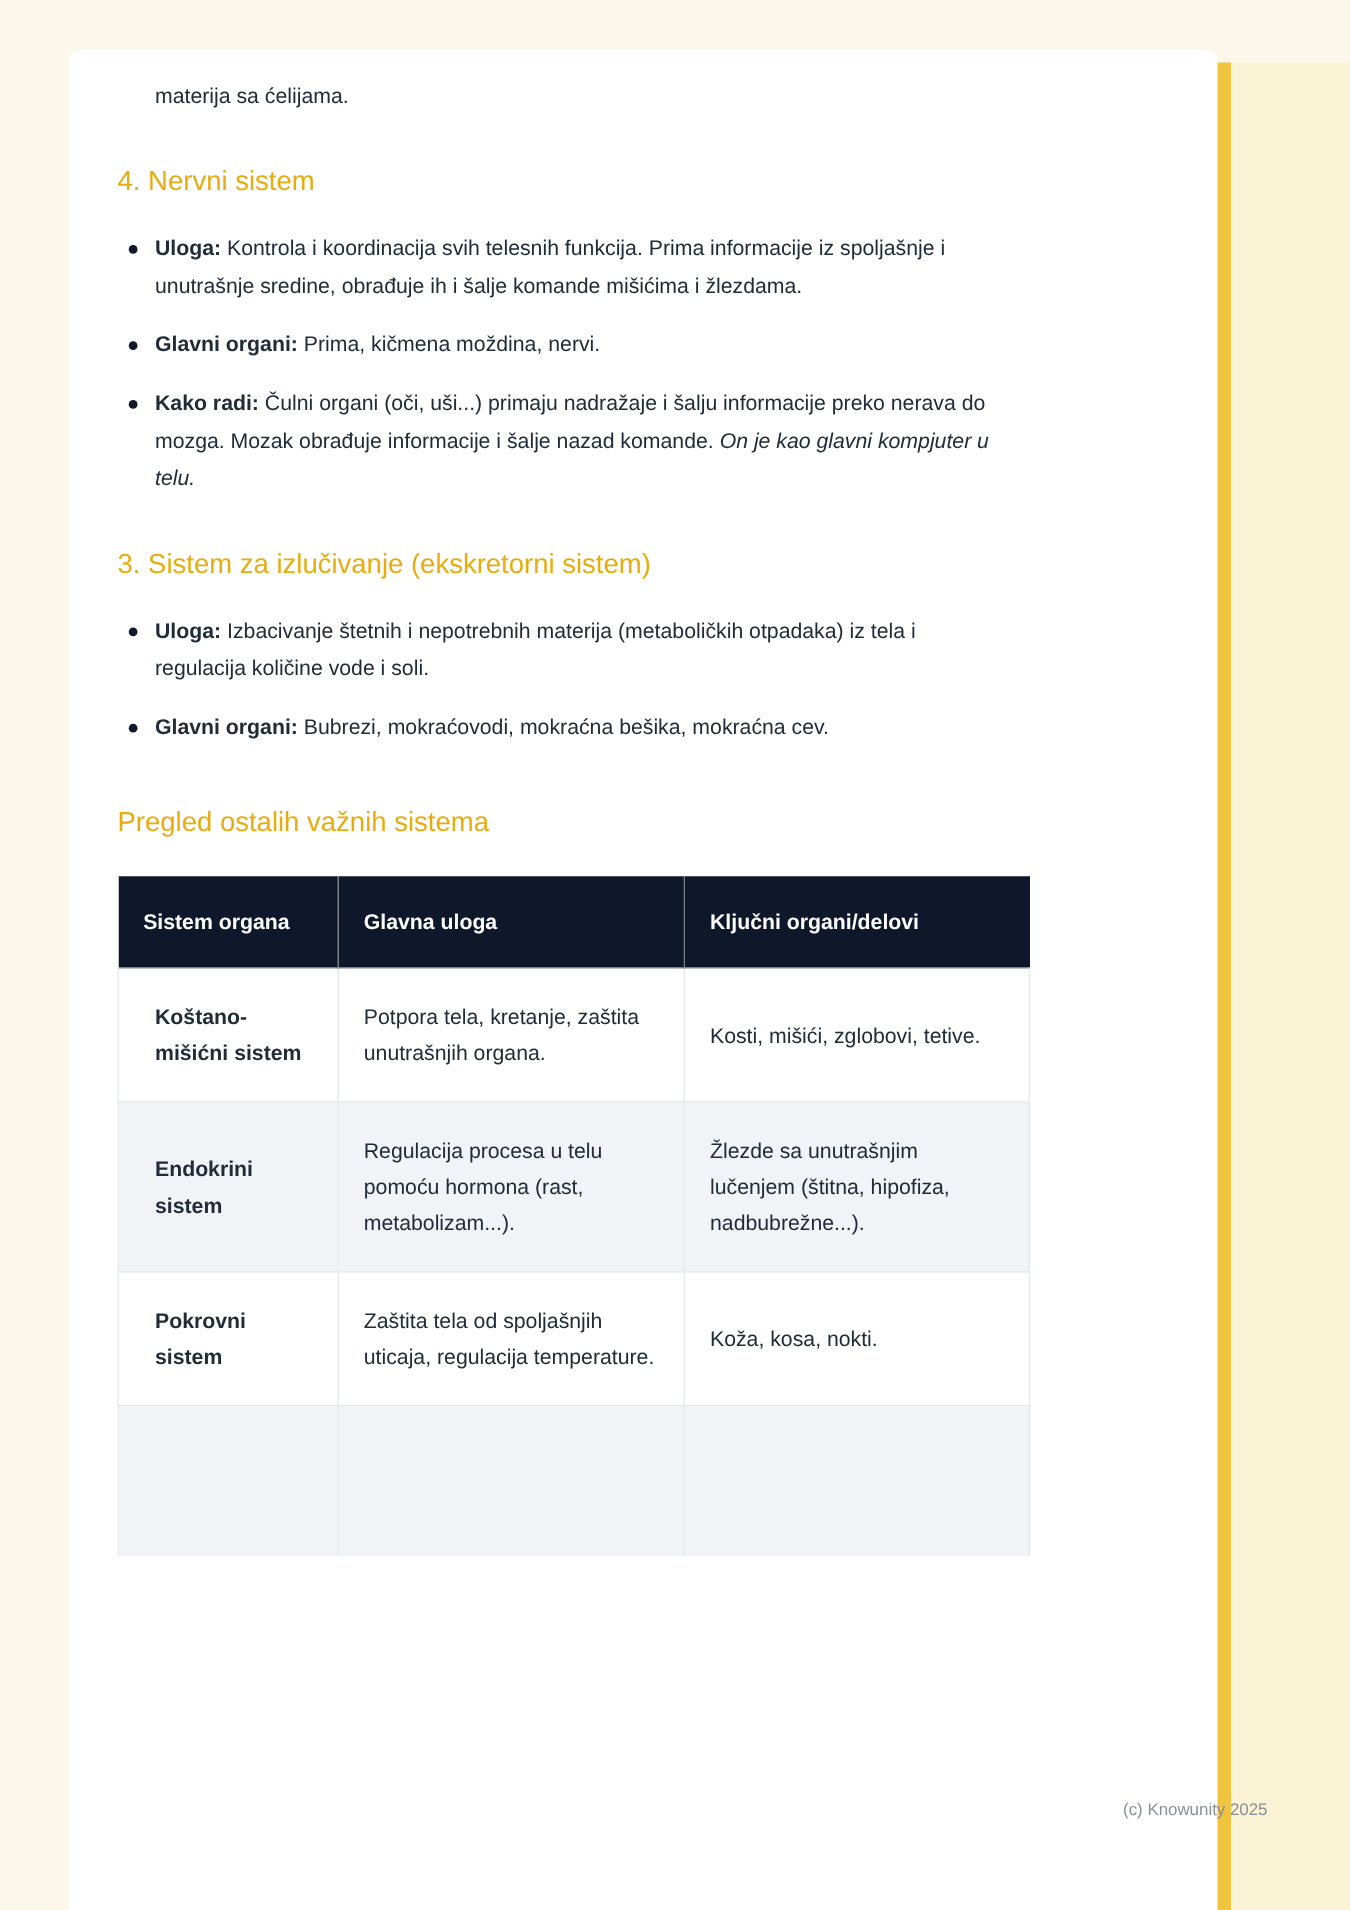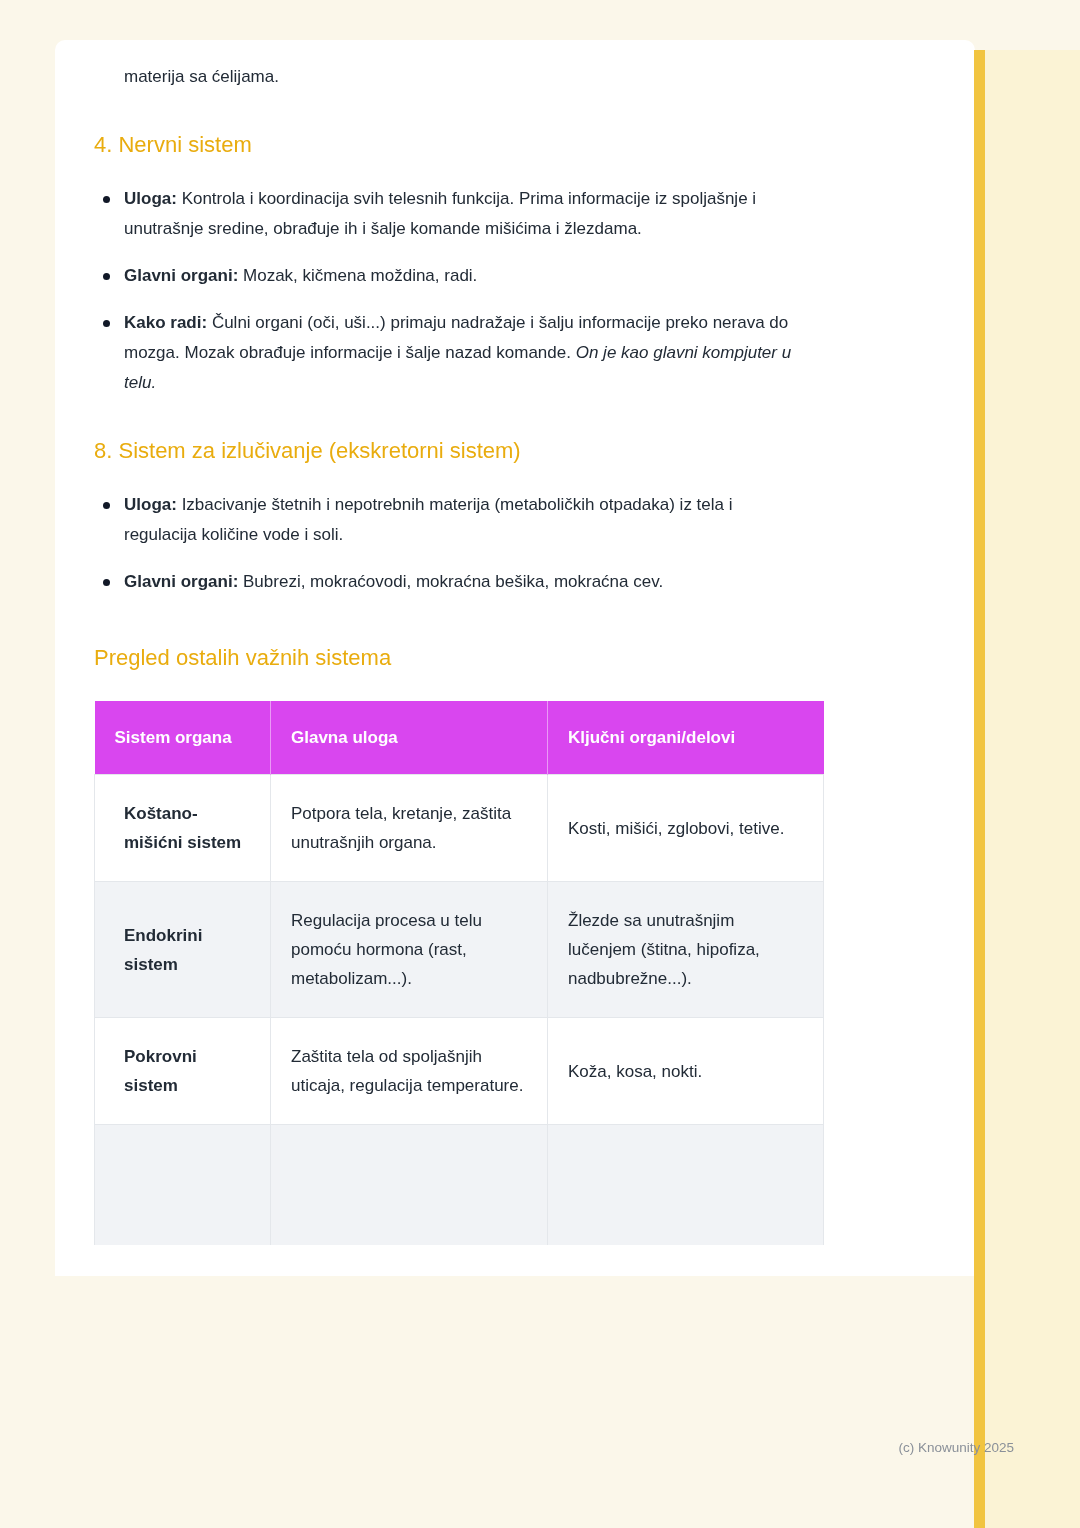--- a/index.html
+++ b/index.html
@@ -8,21 +8,21 @@
     width: 1080px; height: 1528px;
     position: relative;
     overflow: hidden;
     background: #FBF7EA;
     font-family: "Liberation Sans", sans-serif;
     color: #222B36;
   }
   .card {
     position: absolute;
     left: 55px; top: 40px;
-    width: 920px; height: 1236px;
+    width: 920px; height: 1488px;
     background: #ffffff;
     border-radius: 10px 10px 0 0;
     overflow: hidden;
   }
   .content {
     padding: 22px 0 0 39px;
     width: 808px;
   }
   .fragment {
     margin: 0 0 0 30px;
@@ -65,21 +65,21 @@
     margin-top: 28px;
     width: 729px;
     table-layout: fixed;
     border-collapse: collapse;
     font-size: 17px;
   }
   table.systems col.c1 { width: 176px; }
   table.systems col.c2 { width: 277px; }
   table.systems col.c3 { width: 276px; }
   table.systems th {
-    background: #d946ef;
+    background: #0f172a;
     color: #ffffff;
     font-weight: 600;
     text-align: left;
     vertical-align: middle;
     padding: 22px 20px;
     line-height: 29px;
     border: none;
   }
   table.systems th:not(:last-child) {
     border-right: 1px solid rgba(255,255,255,0.45);
@@ -127,33 +127,33 @@
       <h2 class="h">4. Nervni sistem</h2>
       <ul class="bullets">
         <li>
           <span class="dot"></span>
           <span class="lbl">Uloga:</span>
           <span>Kontrola i koordinacija svih telesnih funkcija. Prima informacije iz spoljašnje i unutrašnje sredine, obrađuje ih i šalje komande mišićima i žlezdama.</span>
         </li>
         <li>
           <span class="dot"></span>
           <span class="lbl">Glavni organi:</span>
-          <span>Mozak, kičmena moždina, radi.</span>
+          <span>Prima, kičmena moždina, nervi.</span>
         </li>
         <li>
           <span class="dot"></span>
           <span class="lbl">Kako radi:</span>
           <span>Čulni organi (oči, uši...) primaju nadražaje i šalju informacije preko nerava do mozga. Mozak obrađuje informacije i šalje nazad komande.</span>
           <em>On je kao glavni kompjuter u telu.</em>
         </li>
       </ul>
     </section>
 
     <section>
-      <h2 class="h">8. Sistem za izlučivanje (ekskretorni sistem)</h2>
+      <h2 class="h">3. Sistem za izlučivanje (ekskretorni sistem)</h2>
       <ul class="bullets">
         <li>
           <span class="dot"></span>
           <span class="lbl">Uloga:</span>
           <span>Izbacivanje štetnih i nepotrebnih materija (metaboličkih otpadaka) iz tela i regulacija količine vode i soli.</span>
         </li>
         <li>
           <span class="dot"></span>
           <span class="lbl">Glavni organi:</span>
           <span>Bubrezi, mokraćovodi, mokraćna bešika, mokraćna cev.</span>

